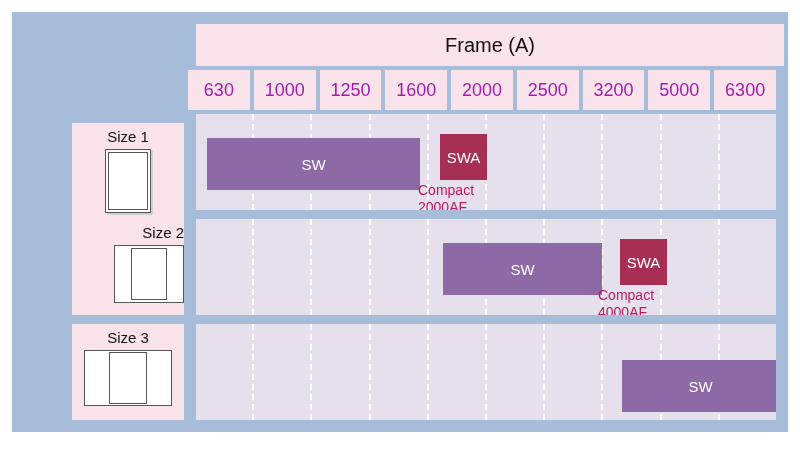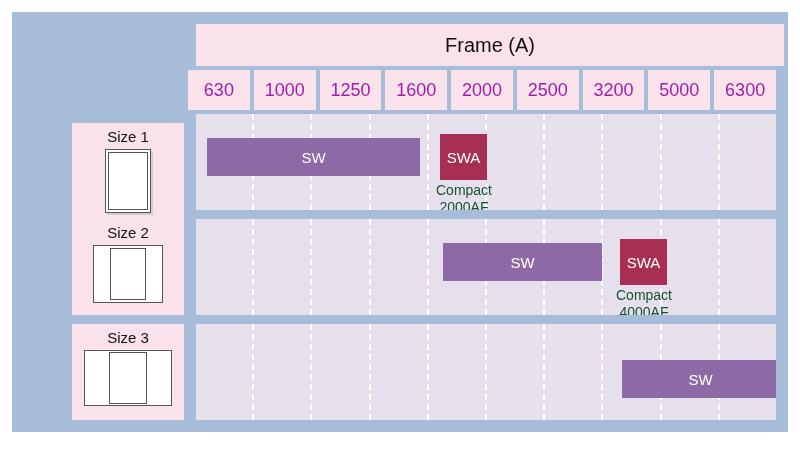--- a/index.html
+++ b/index.html
@@ -147,28 +147,27 @@
   
   .bar {
     position: absolute;
     display: flex;
     align-items: center;
     justify-content: center;
     color: #ffffff;
     font-size: 15px;
     box-sizing: border-box;
   }
-  .bar-sw  { background: #8d6aa6; height: 38px; }
+  .bar-sw  { background: #8d6aa6; height: 52px; }
   .bar-swa { background: #a82f54; height: 46px; }
 
   .bar-note {
     position: absolute;
     font-size: 14px;
-    color: #14532d;
-    text-align: center;
+    color: #be185d;
     line-height: 1.22;
     white-space: pre;
   }
 </style>
 </head>
 <body>
 
 <div id="chart-frame">
 
   <div class="header-title">Frame (A)</div>
@@ -186,21 +185,21 @@
   </div>
 
 
   <div class="size-cell" style="top:99px;margin-top:12px;">
     <div class="size-label">Size 1</div>
     <div class="breaker-icon icon-s1">
       <div class="inner"></div>
     </div>
   </div>
 
-  <div class="size-cell" style="top:207px;">
+  <div class="size-cell" style="top:207px;align-items:flex-end;">
     <div class="size-label">Size 2</div>
     <div class="breaker-icon icon-s2">
       <div class="inner"></div>
     </div>
   </div>
 
   <div class="size-cell" style="top:312px;">
     <div class="size-label">Size 3</div>
     <div class="breaker-icon icon-s3">
       <div class="inner"></div>

